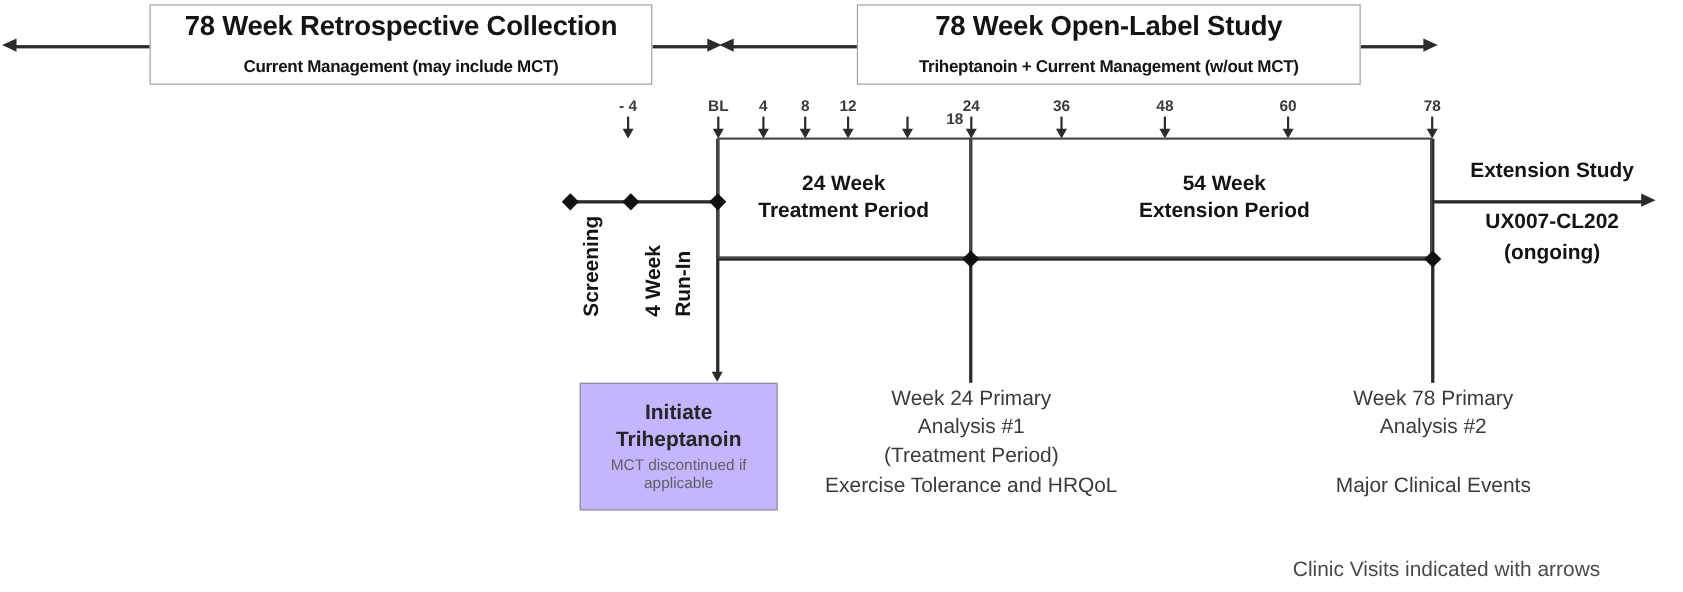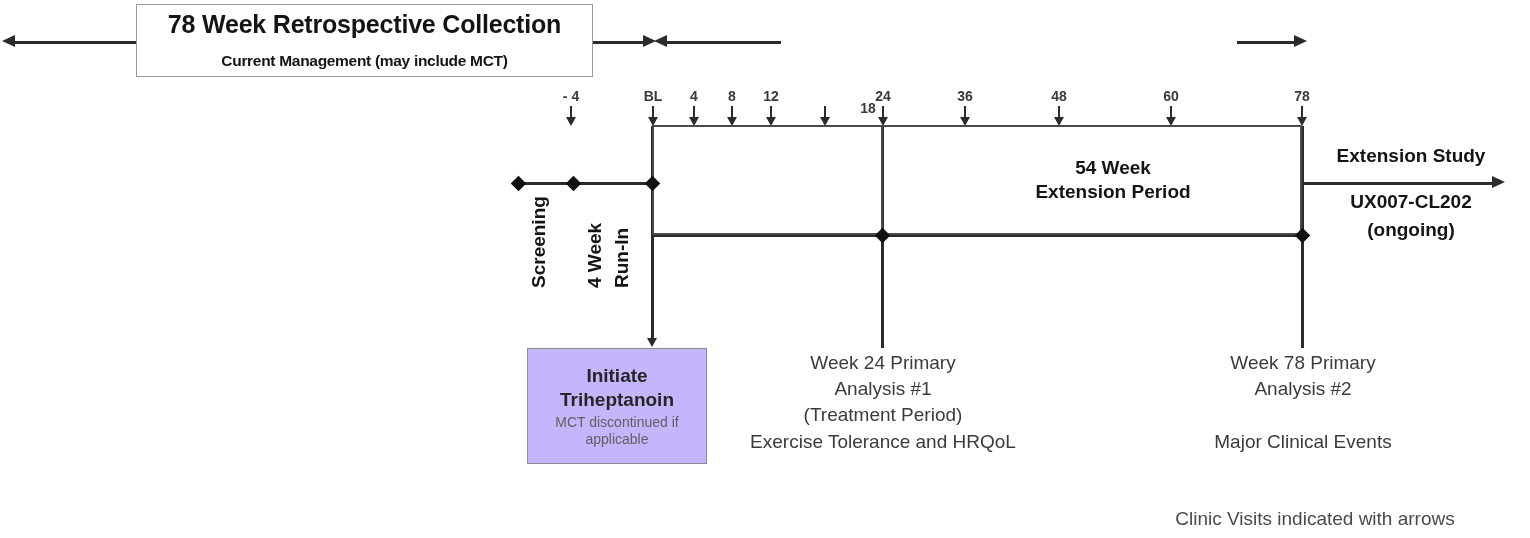--- a/index.html
+++ b/index.html
@@ -192,20 +192,24 @@
     <div class="hdr-title">78 Week Retrospective Collection</div>
     <div class="hdr-sub">Current Management (may include MCT)</div>
   </div>
 
   <div class="hline abs" style="left:593px; top:41px; width:55px;"></div>
   <div class="arrow-r" style="left:643px; top:35px;"></div>
 
   <div class="arrow-l" style="left:654px; top:35px;"></div>
   <div class="hline abs" style="left:664px; top:41px; width:117px;"></div>
 
+  <div class="hdr-box" style="left:779px; top:4px; width:458px; height:73px;">
+    <div class="hdr-title">78 Week Open-Label Study</div>
+    <div class="hdr-sub">Triheptanoin + Current Management (w/out MCT)</div>
+  </div>
 
   <div class="hline abs" style="left:1237px; top:41px; width:62px;"></div>
   <div class="arrow-r" style="left:1294px; top:35px;"></div>
 
   <div id="tick-layer">
       <div class="tick-label" style="left: 571px; top: 88px;">- 4</div>
       <div class="vline-thin" style="left: 570px; top: 106px; height: 13px; background: rgb(43, 43, 43);"></div>
       <div class="arrow-d" style="left: 566px; top: 117px;"></div>
       <div class="tick-label" style="left: 653px; top: 88px;">BL</div>
       <div class="vline-thin" style="left: 652px; top: 106px; height: 13px; background: rgb(43, 43, 43);"></div>
@@ -236,20 +240,24 @@
       <div class="arrow-d" style="left: 1166px; top: 117px;"></div>
       <div class="tick-label" style="left: 1302px; top: 88px;">78</div>
       <div class="vline-thin" style="left: 1301px; top: 106px; height: 13px; background: rgb(43, 43, 43);"></div>
       <div class="arrow-d" style="left: 1297px; top: 117px;"></div>
     </div>
 
   <div class="period-box" style="left:652px; top:125px; width:231px; height:110px;"></div>
 
   <div class="period-box" style="left:881px; top:125px; width:421px; height:110px;"></div>
 
+  <div class="period-label" style="left:767px; top:156px;">
+    <span>24 Week</span><br>
+    <span>Treatment Period</span>
+  </div>
 
   <div class="period-label" style="left:1113px; top:156px;">
     <span>54 Week</span><br>
     <span>Extension Period</span>
   </div>
 
   <div class="hline" style="left:518px; top:182px; width:140px;"></div>
 
   <div class="hline" style="left:652px; top:234px; width:652px;"></div>
 

